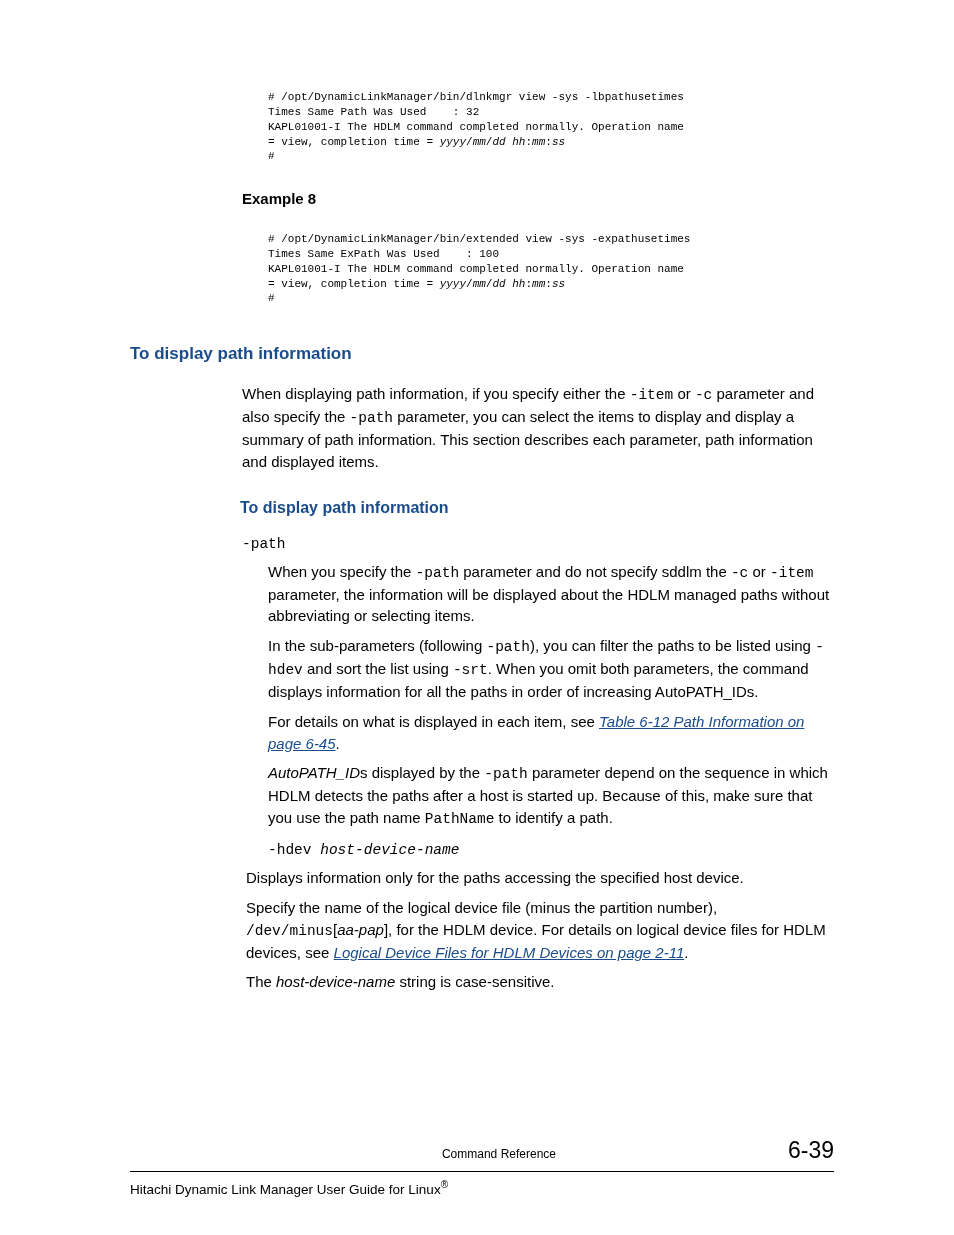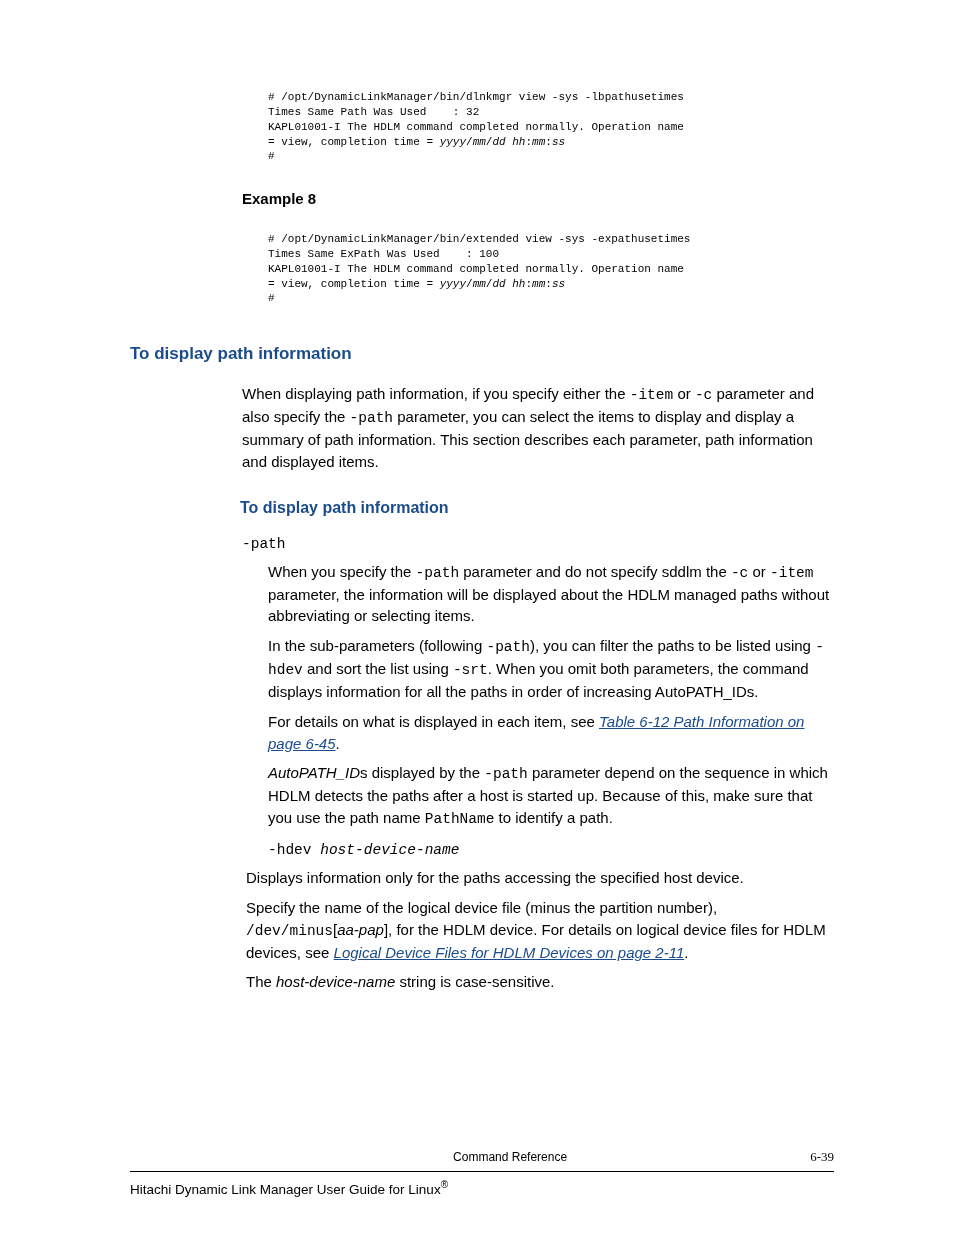--- a/index.html
+++ b/index.html
@@ -91,21 +91,21 @@
   }
   .footer-top {
     display: flex;
     justify-content: space-between;
     align-items: baseline;
     border-bottom: 1px solid #000;
     padding-bottom: 4px;
   }
   .footer-spacer { width: 80px; }
   .footer-center { font-size: 12px; }
-  .footer-page { font-size: 13px; font-family: Liberation Serif, serif; }
+  .footer-page { font-size: 23px; }
   .footer-guide {
     text-align: left;
     font-size: 13.5px;
     margin-top: 6px;
   }
   .sup { font-size: 10px; vertical-align: super; }
 </style>
 </head>
 <body>
 

